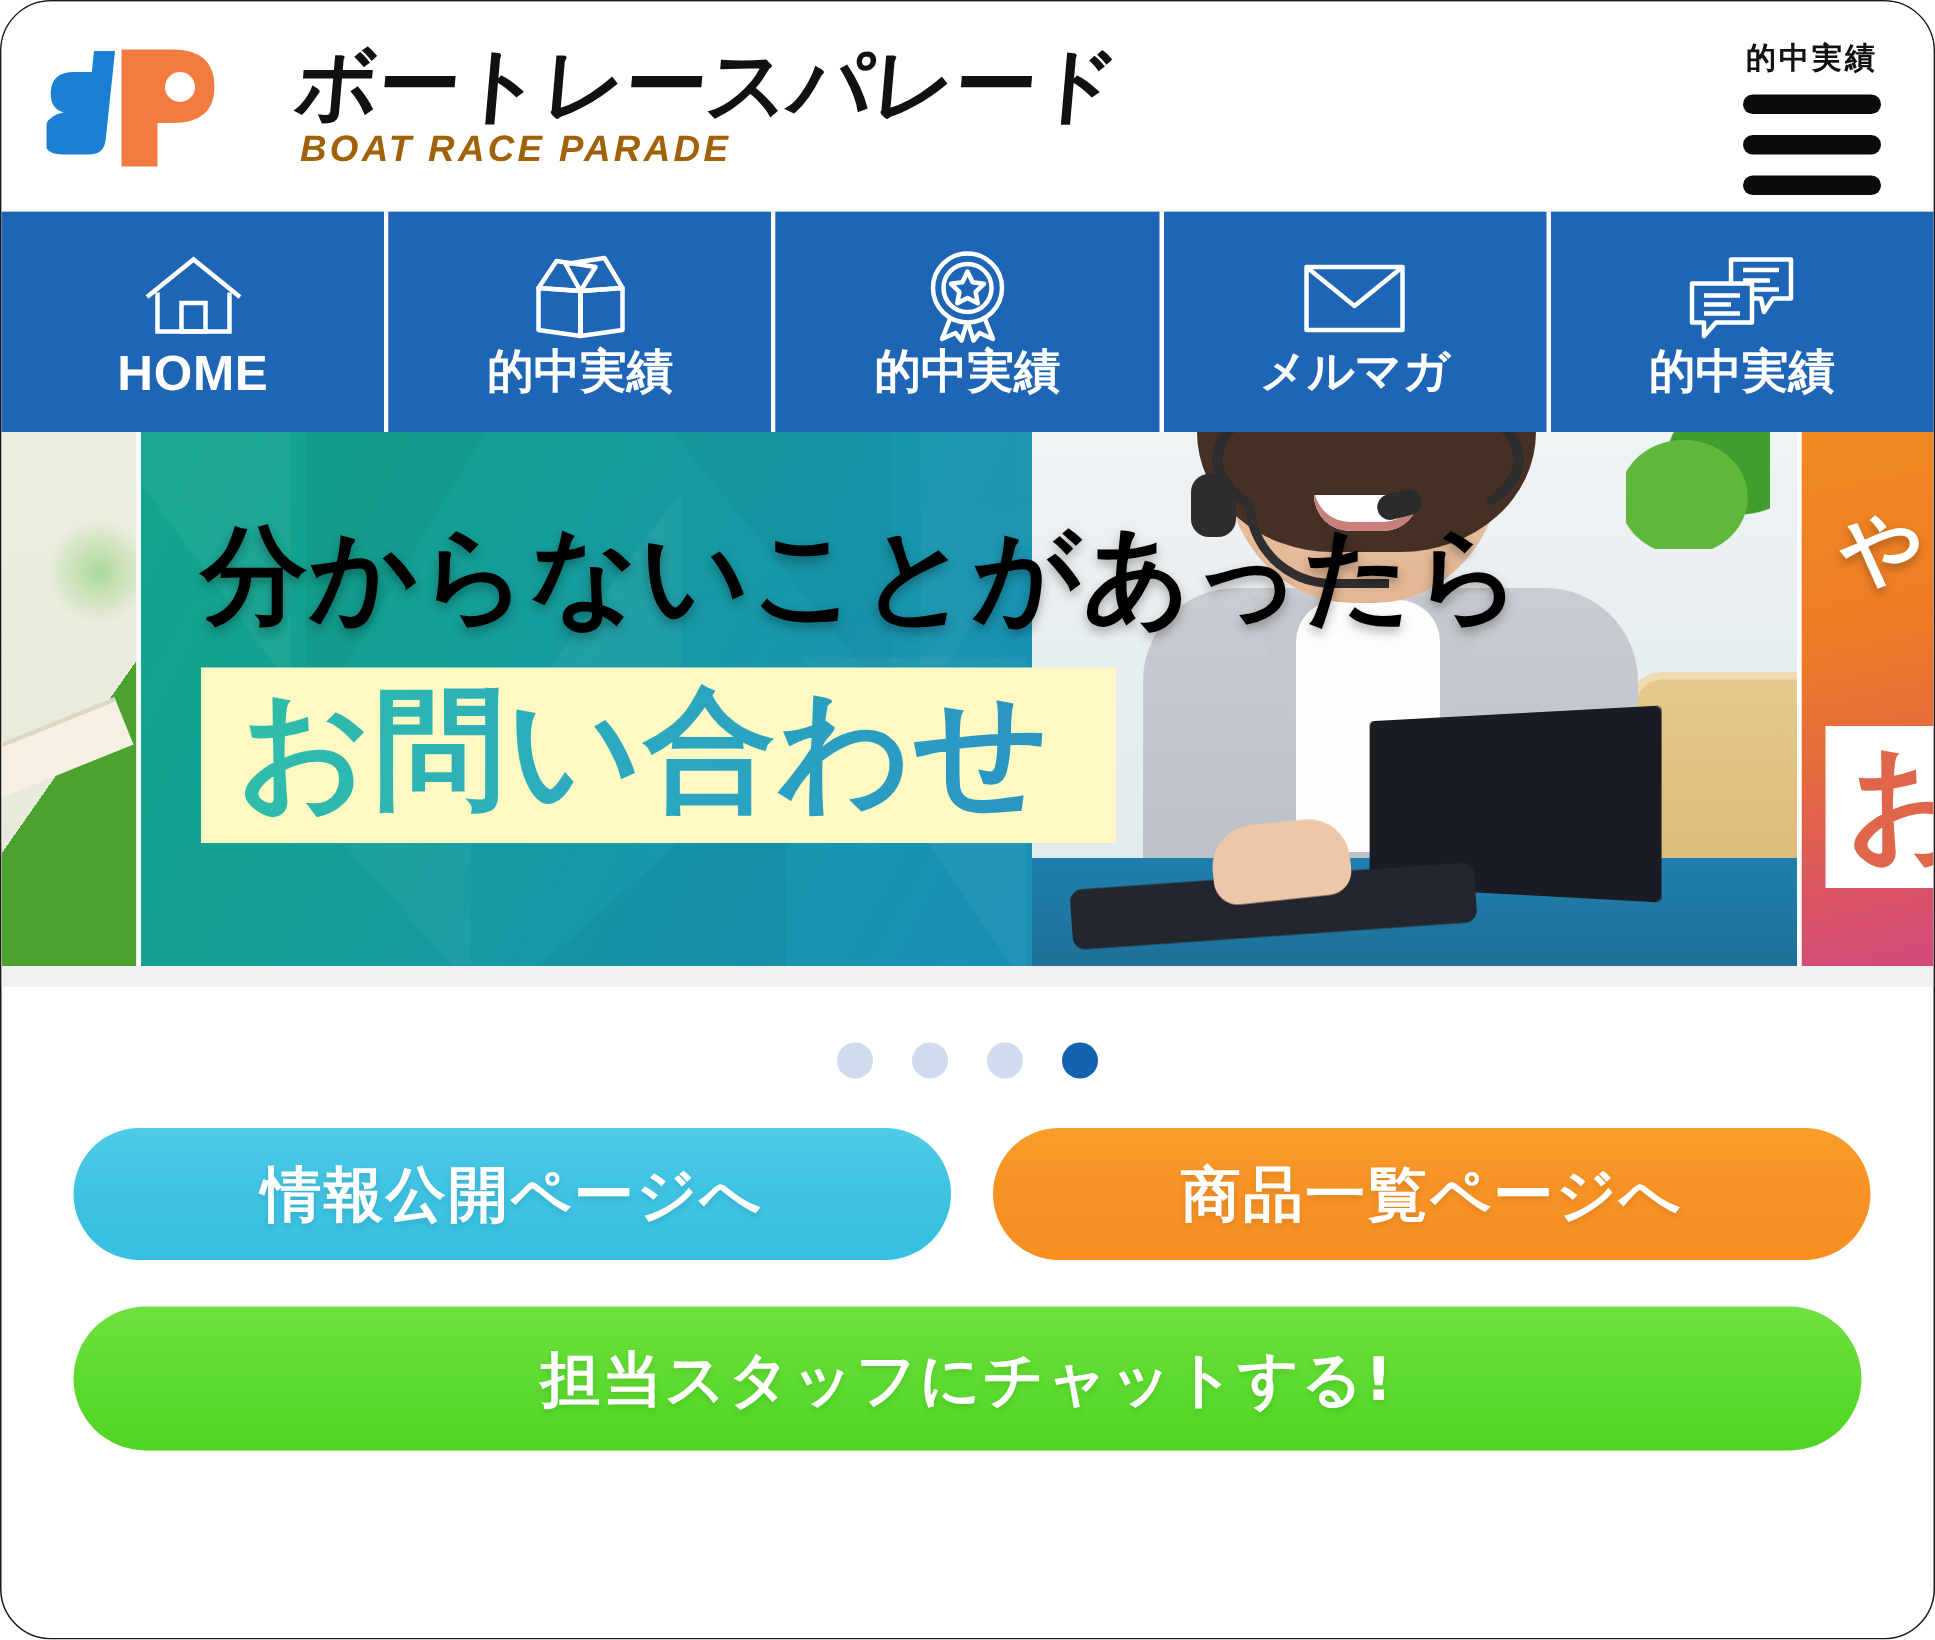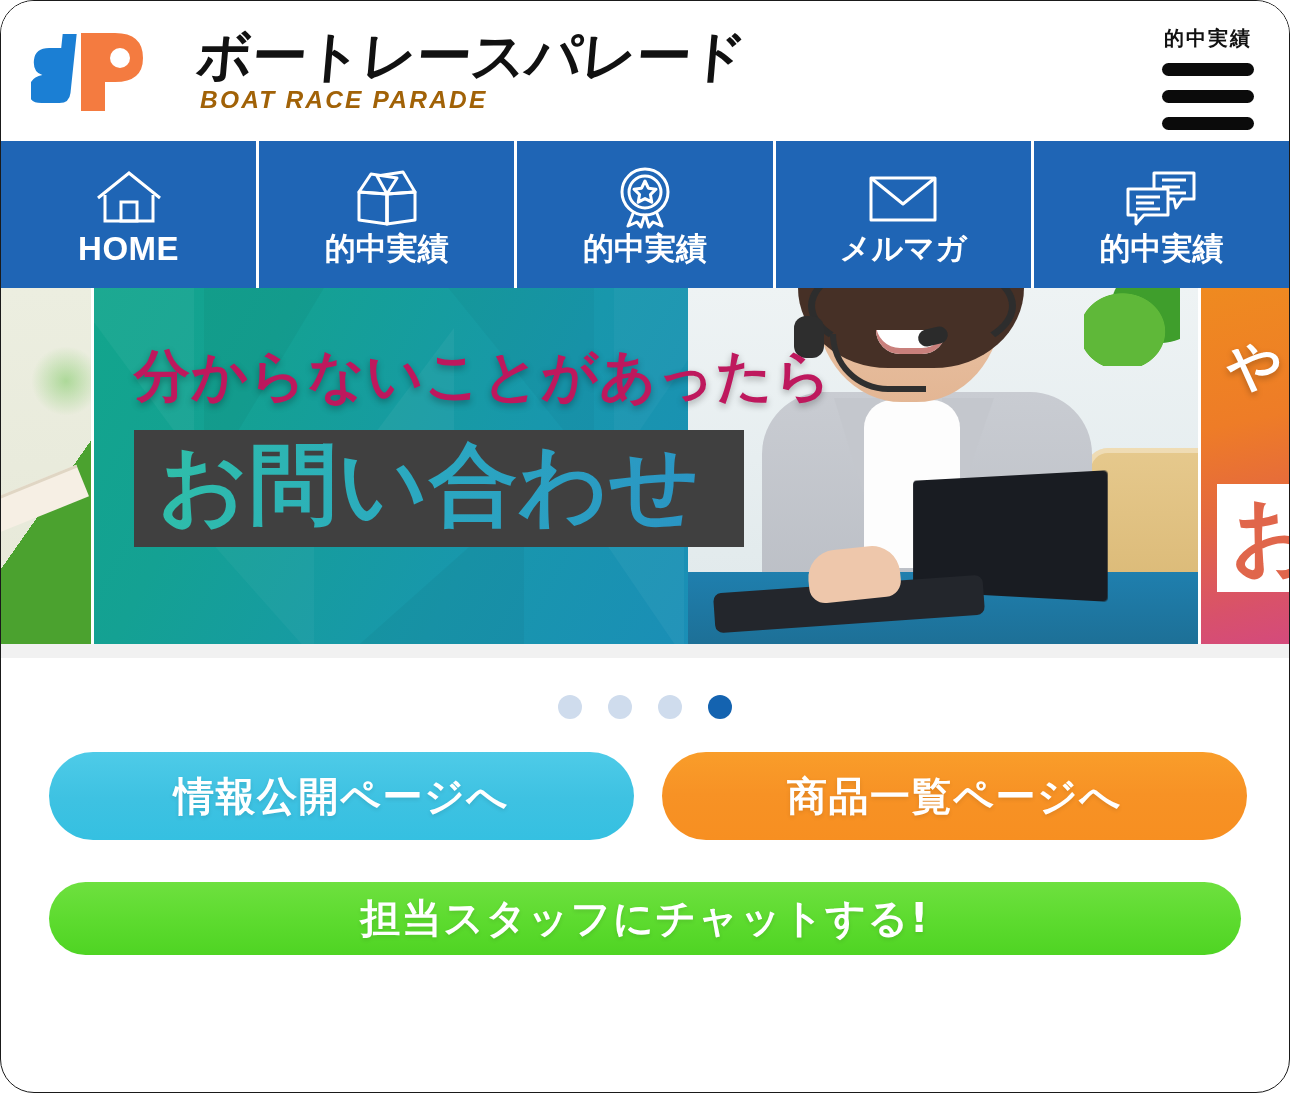--- a/index.html
+++ b/index.html
@@ -224,29 +224,29 @@
   }
   .photo .hand {
     position: absolute; left: 120px; bottom: 44px; width: 92px; height: 52px;
     background: #eec7ab; border-radius: 28px 28px 16px 16px; transform: rotate(-6deg);
   }
 
   .hero-copy {
     position: absolute; left: 40px; top: 60px; z-index: 4;
   }
   .hero-line1 {
-    font-size: 56px; font-weight: 900; color: #be185d;
+    font-size: 71px; font-weight: 900; color: #000000;
     letter-spacing: 1px; line-height: 1;
     text-shadow: 0 3px 7px rgba(0,0,0,.30);
     font-family: "DejaVu Sans", "Liberation Sans", sans-serif;
     white-space: nowrap;
   }
   .hero-plate {
     margin-top: 26px;
-    background: #404040;
+    background: #fef9c3;
     padding: 10px 24px 16px 24px;
     display: inline-block;
     width: 610px;
   }
   .hero-line2 {
     font-size: 88px; font-weight: 900;
     line-height: 1.03;
     letter-spacing: 1px;
     color: #2ba5c4;
     background: linear-gradient(100deg,#2fbfa8 0%, #2ba9c0 45%, #2a93c4 100%);
@@ -302,23 +302,23 @@
   }
   .cta-info {
     flex: 0 0 585px;
     background: linear-gradient(180deg,#4ecbe8 0%, #3ec2e2 52%, #35c0e1 100%);
   }
   .cta-products {
     flex: 0 0 585px;
     background: linear-gradient(180deg,#f99d2a 0%, #f79225 48%, #f78f21 100%);
   }
   .cta-chat {
-    margin-top: 42px;
+    margin-top: 31px;
     width: 100%;
-    height: 73px;
+    height: 96px;
     background: linear-gradient(180deg,#6ee03f 0%, #5ddb2f 52%, #4fd423 100%);
   }
 </style>
 </head>
 <body>
 
 <div id="device-frame">
 
   <header id="site-header">
     <div class="logo-wrap">

